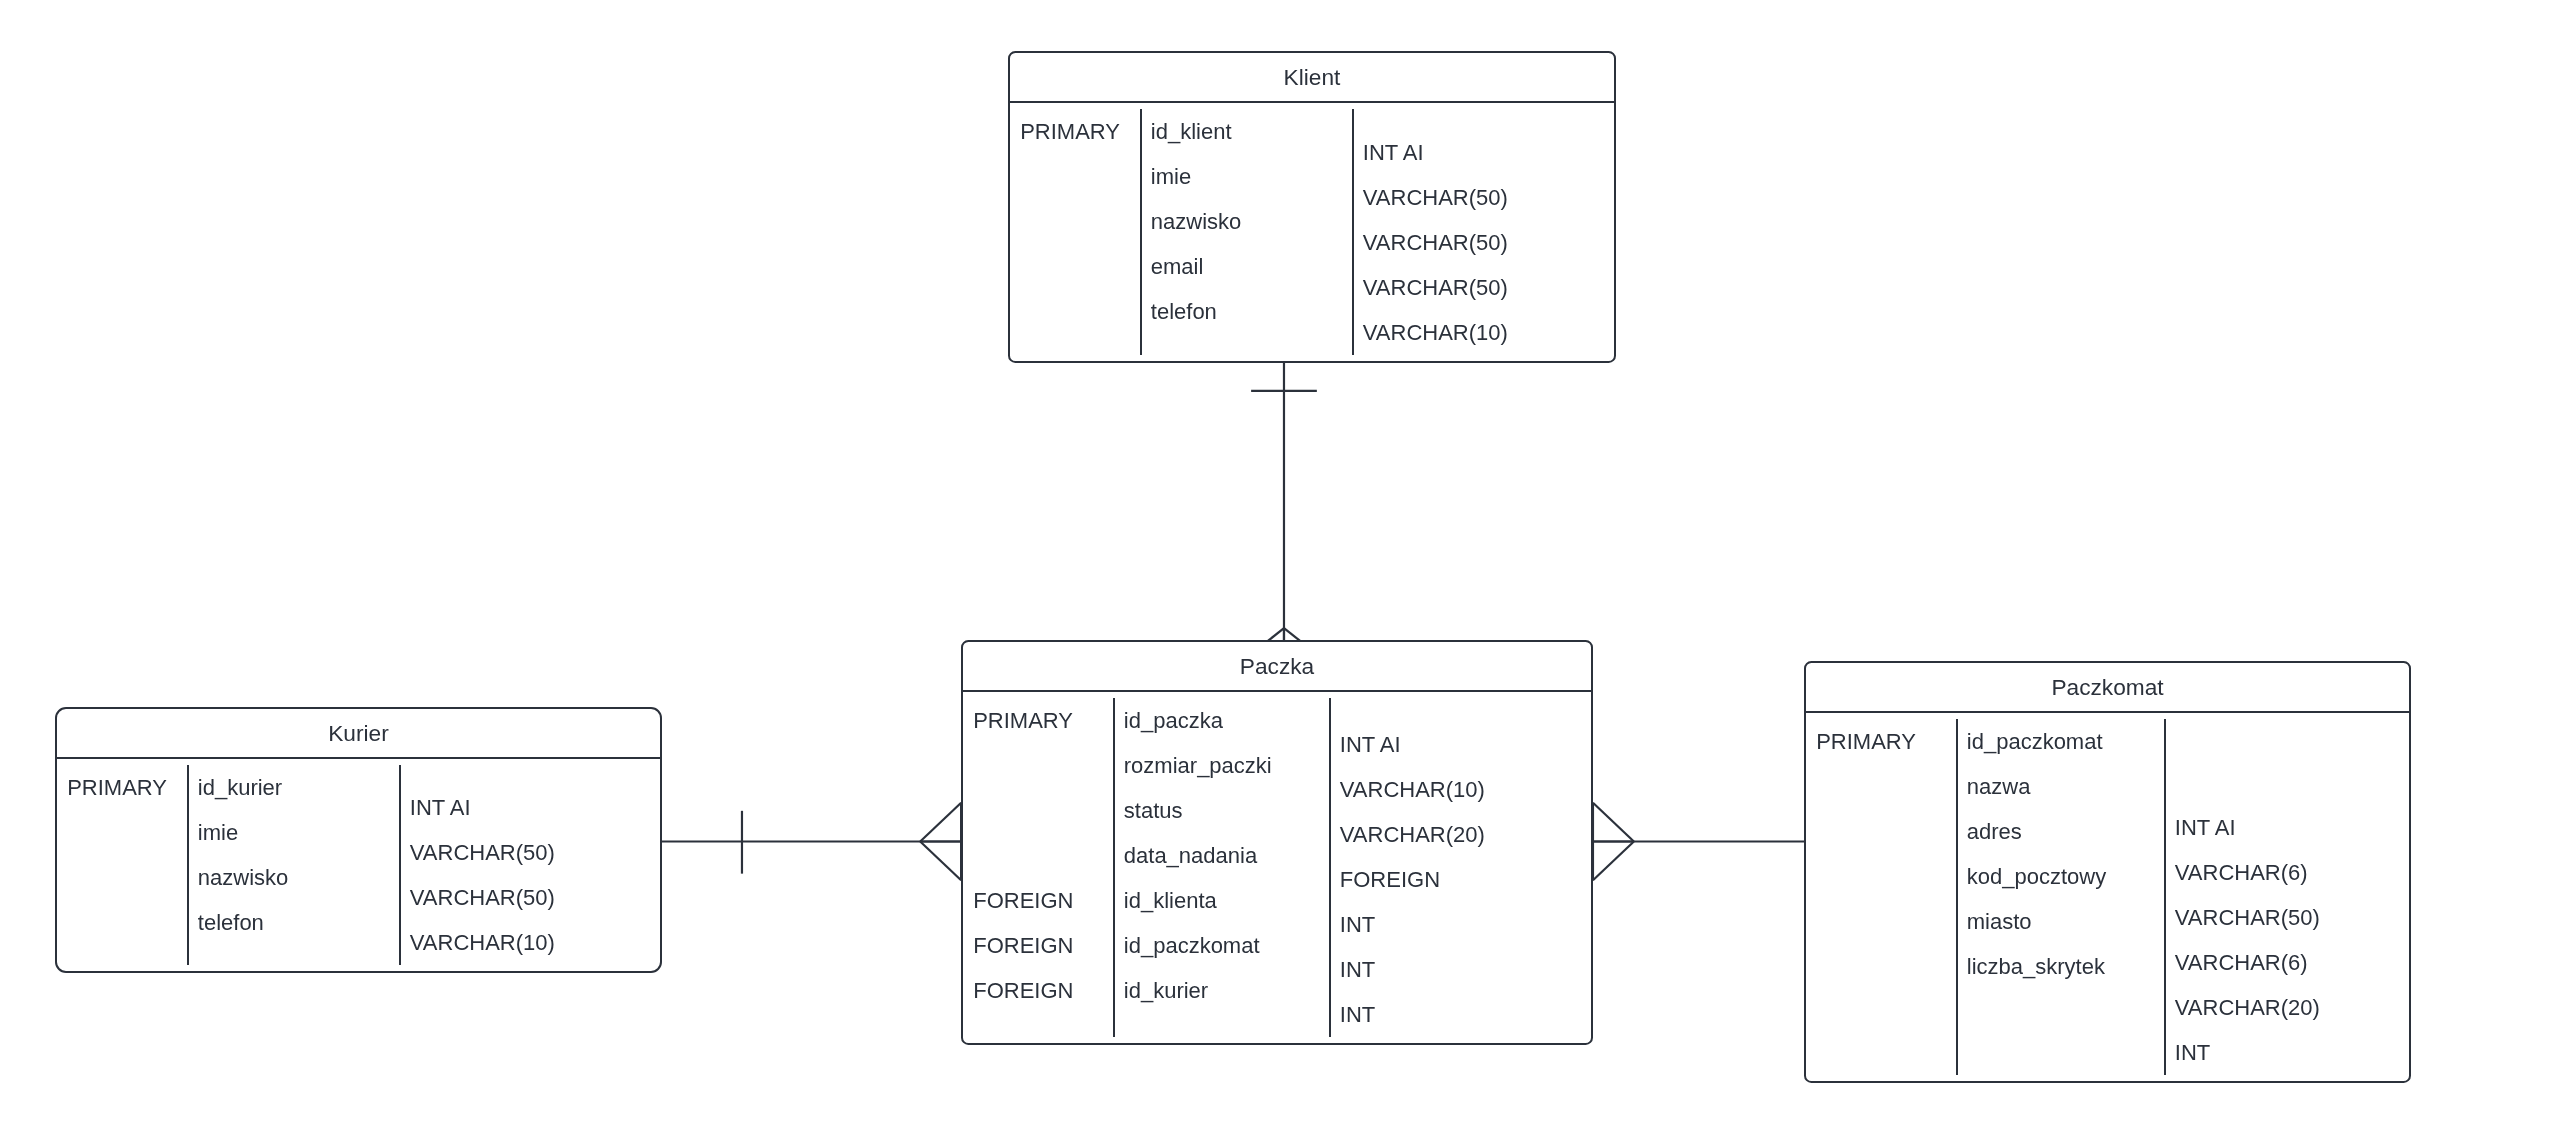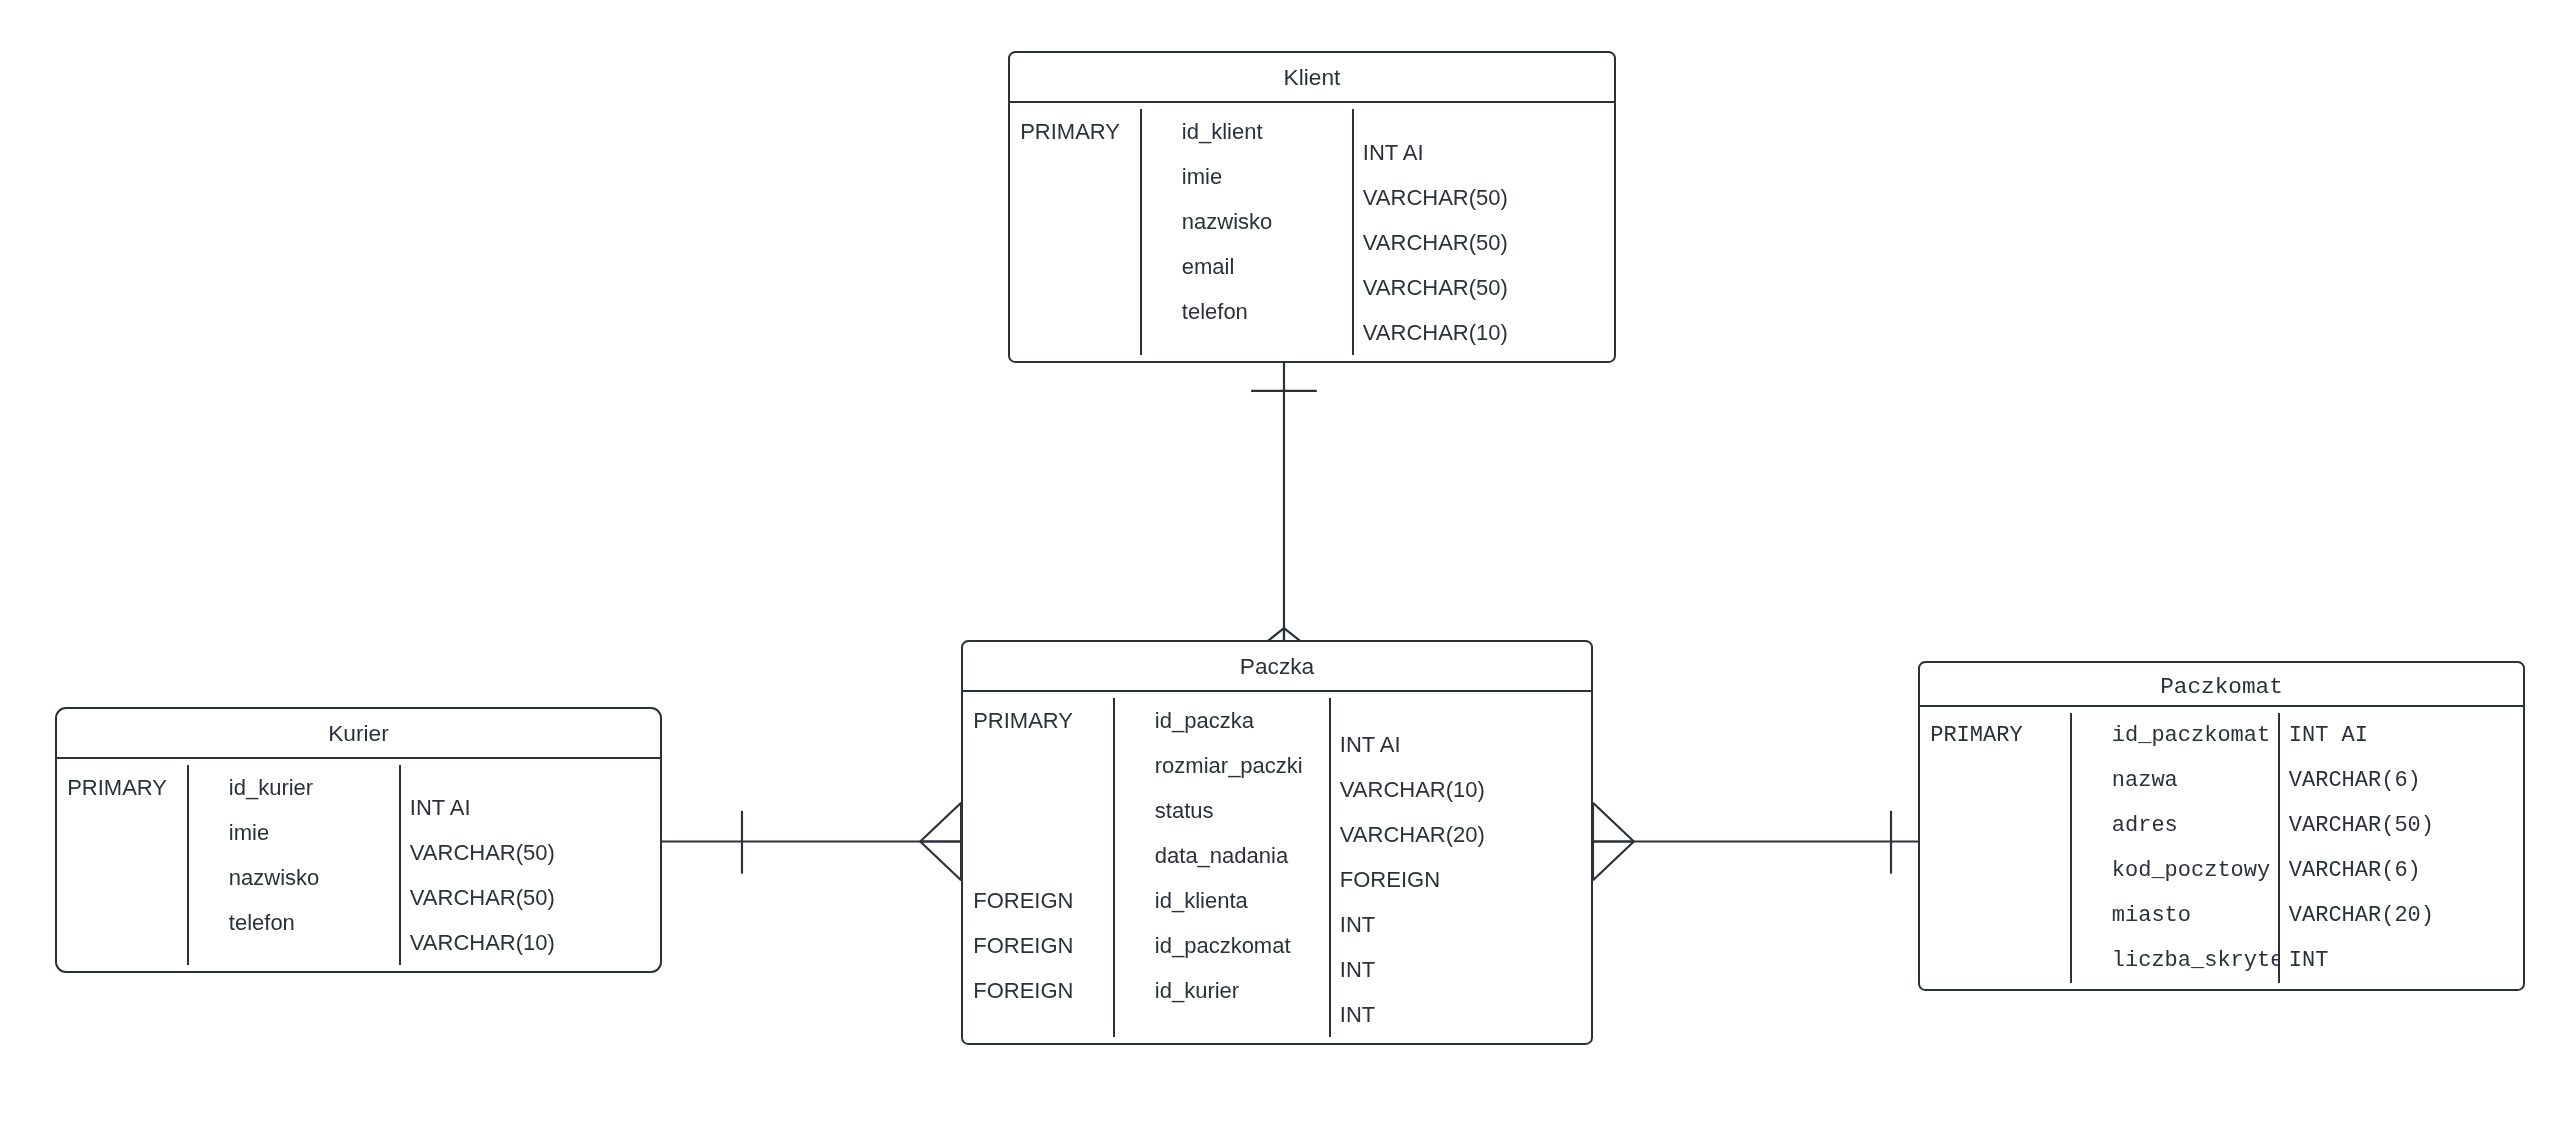--- a/index.html
+++ b/index.html
@@ -72,21 +72,20 @@
     flex-direction: column;
     box-sizing: border-box;
   }
 
   .col-key {
     flex: 0 0 auto;
   }
   .col-name {
     flex: 0 0 auto;
     border-left: 2.2px solid #2b313b;
-    padding-left: 31px;
   }
   .col-type {
     flex: 1 1 auto;
     border-left: 2.2px solid #2b313b;
     justify-content: flex-end;
   }
 
   .cell {
     height: 45px;
     line-height: 45px;
@@ -233,21 +232,21 @@
         <div class="cell">VARCHAR(10)</div>
         <div class="cell">VARCHAR(20)</div>
         <div class="cell">FOREIGN</div>
         <div class="cell">INT</div>
         <div class="cell">INT</div>
         <div class="cell">INT</div>
       </div>
     </div>
   </div>
 
-  <div class="entity" id="entity-paczkomat" style="left:1918px; top:661px; width:607px; height:330px;font-family:Liberation Mono, monospace;">
+  <div class="entity" id="entity-paczkomat" style="left:1804px; top:661px; width:607px; height:422px;">
     <div class="entity-title">Paczkomat</div>
     <div class="entity-body">
       <div class="col col-key" style="width:150px;">
         <div class="cell">PRIMARY</div>
         <div class="cell"></div>
         <div class="cell"></div>
         <div class="cell"></div>
         <div class="cell"></div>
         <div class="cell"></div>
       </div>

